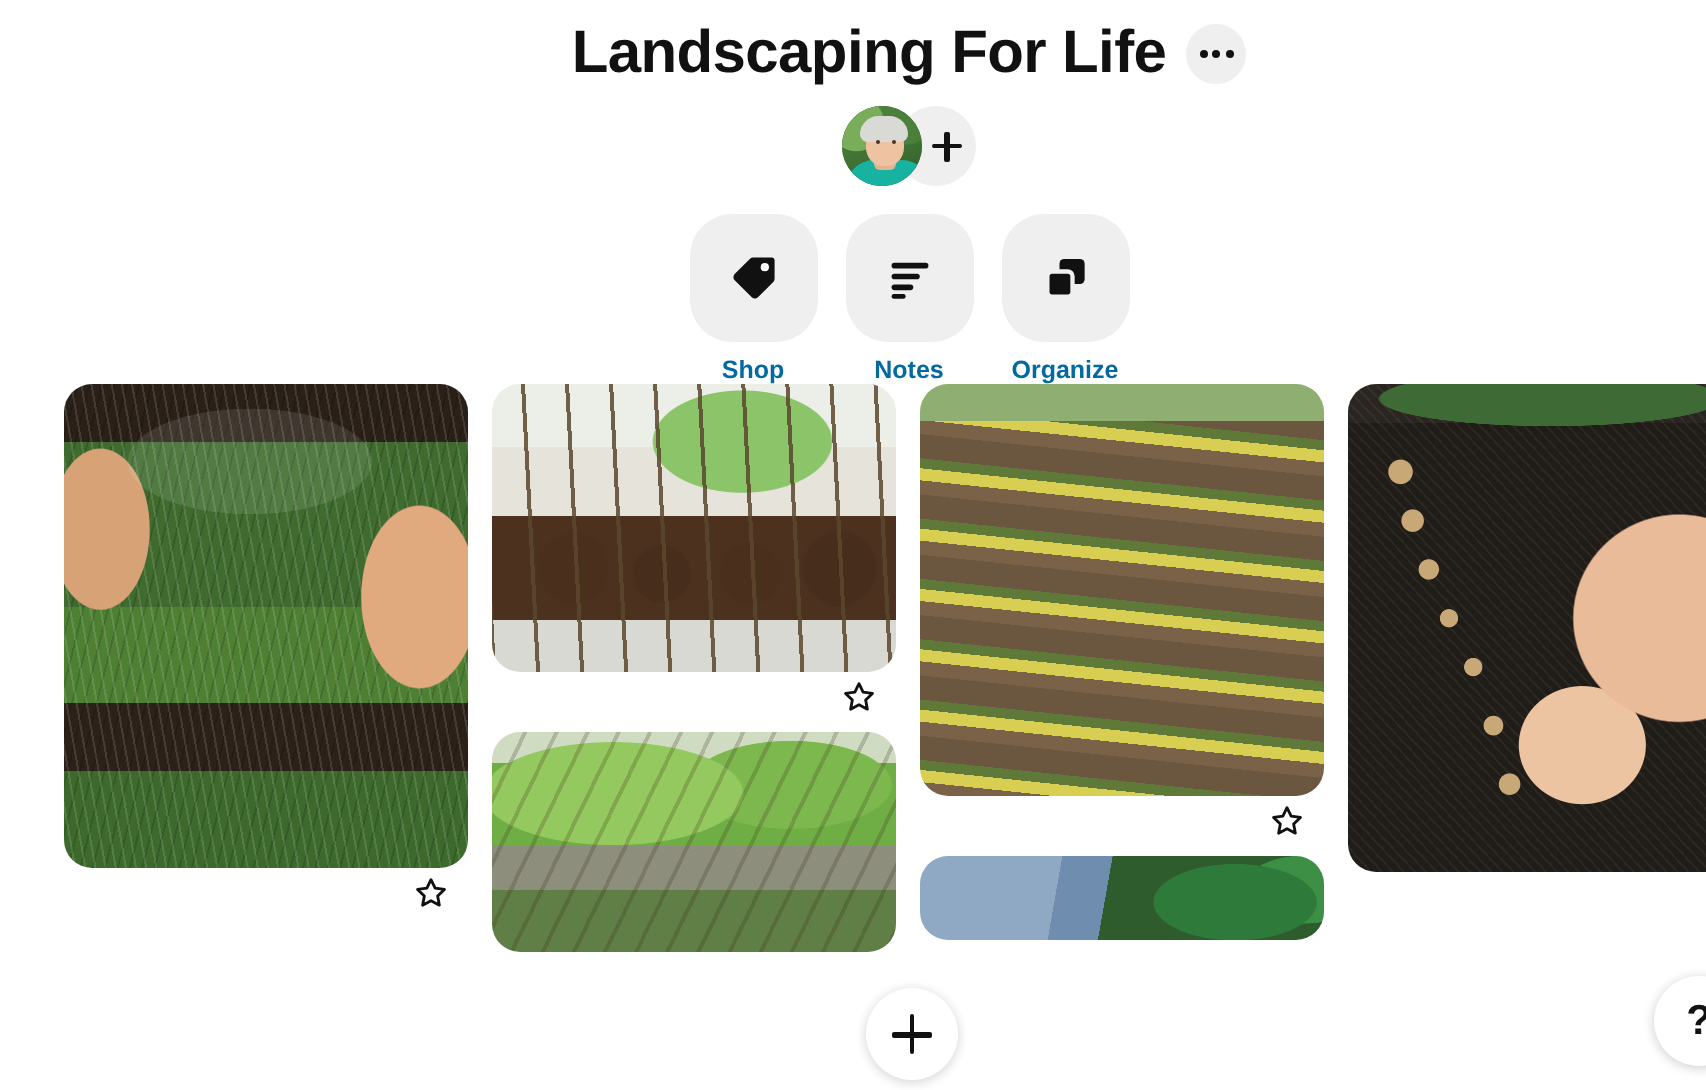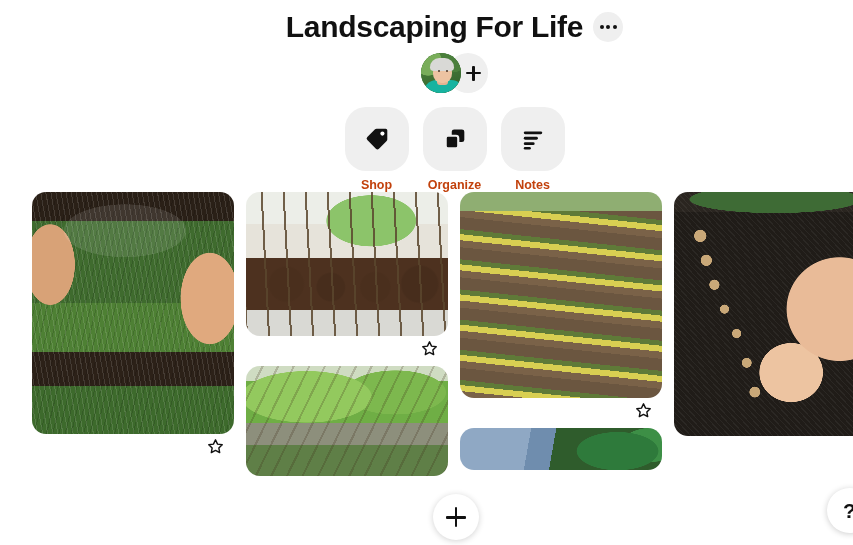--- a/index.html
+++ b/index.html
@@ -71,21 +71,21 @@
   
   .actions {
     margin-top: 14px; display: flex; justify-content: center; gap: 14px;
   }
   .action { width: 64px; display: flex; flex-direction: column; align-items: center; cursor: pointer; }
   .action-icon {
     width: 64px; height: 64px; border-radius: 21px; background: #efefef;
     display: flex; align-items: center; justify-content: center;
   }
   .action-label {
-    margin-top: 7px; font-size: 12.5px; font-weight: bold; color: #c2410c; white-space: nowrap;
+    margin-top: 7px; font-size: 12.5px; font-weight: bold; color: #0369a1; white-space: nowrap;
   }
 
   
   .pins-bar {
     margin-top: 18px; height: 28px; padding: 0 14px;
     display: flex; align-items: center; justify-content: space-between;
   }
   .pins-count { font-size: 17px; font-weight: bold; color: #111; }
   .filter-btn { background: none; border: none; cursor: pointer; padding: 2px; display: flex; }
 
@@ -226,39 +226,39 @@
           <circle cx="17" cy="7" r="1.9" fill="#fff"></circle>
         </svg>
       </div>
       <div class="action-label">Shop</div>
     </div>
 
 
     <div class="action">
       <div class="action-icon">
         <svg width="26" height="26" viewBox="0 0 24 24">
-          <rect x="9" y="3.2" width="11.6" height="11.6" rx="2.2" fill="#111"></rect>
-          <rect x="3.4" y="9" width="11.6" height="11.6" rx="2.2" fill="#111" stroke="#efefef" stroke-width="2"></rect>
-        </svg>
-      </div>
-      <div class="action-label">Organize</div>
-    </div>
-
-    <div class="action">
-      <div class="action-icon">
-        <svg width="26" height="26" viewBox="0 0 24 24">
           <g fill="#111">
             <rect x="3.5" y="5" width="17" height="2.6" rx="1.3"></rect>
             <rect x="3.5" y="10" width="13" height="2.6" rx="1.3"></rect>
             <rect x="3.5" y="15" width="10" height="2.6" rx="1.3"></rect>
             <rect x="3.5" y="19.4" width="6.5" height="2.2" rx="1.1"></rect>
           </g>
         </svg>
       </div>
       <div class="action-label">Notes</div>
+    </div>
+
+    <div class="action">
+      <div class="action-icon">
+        <svg width="26" height="26" viewBox="0 0 24 24">
+          <rect x="9" y="3.2" width="11.6" height="11.6" rx="2.2" fill="#111"></rect>
+          <rect x="3.4" y="9" width="11.6" height="11.6" rx="2.2" fill="#111" stroke="#efefef" stroke-width="2"></rect>
+        </svg>
+      </div>
+      <div class="action-label">Organize</div>
     </div>
   </div>
 
 
   <div class="grid">
 
     <div class="col">
       <div class="pin">
         <div class="pin-img img-grass"></div>
         <div class="pin-foot">

